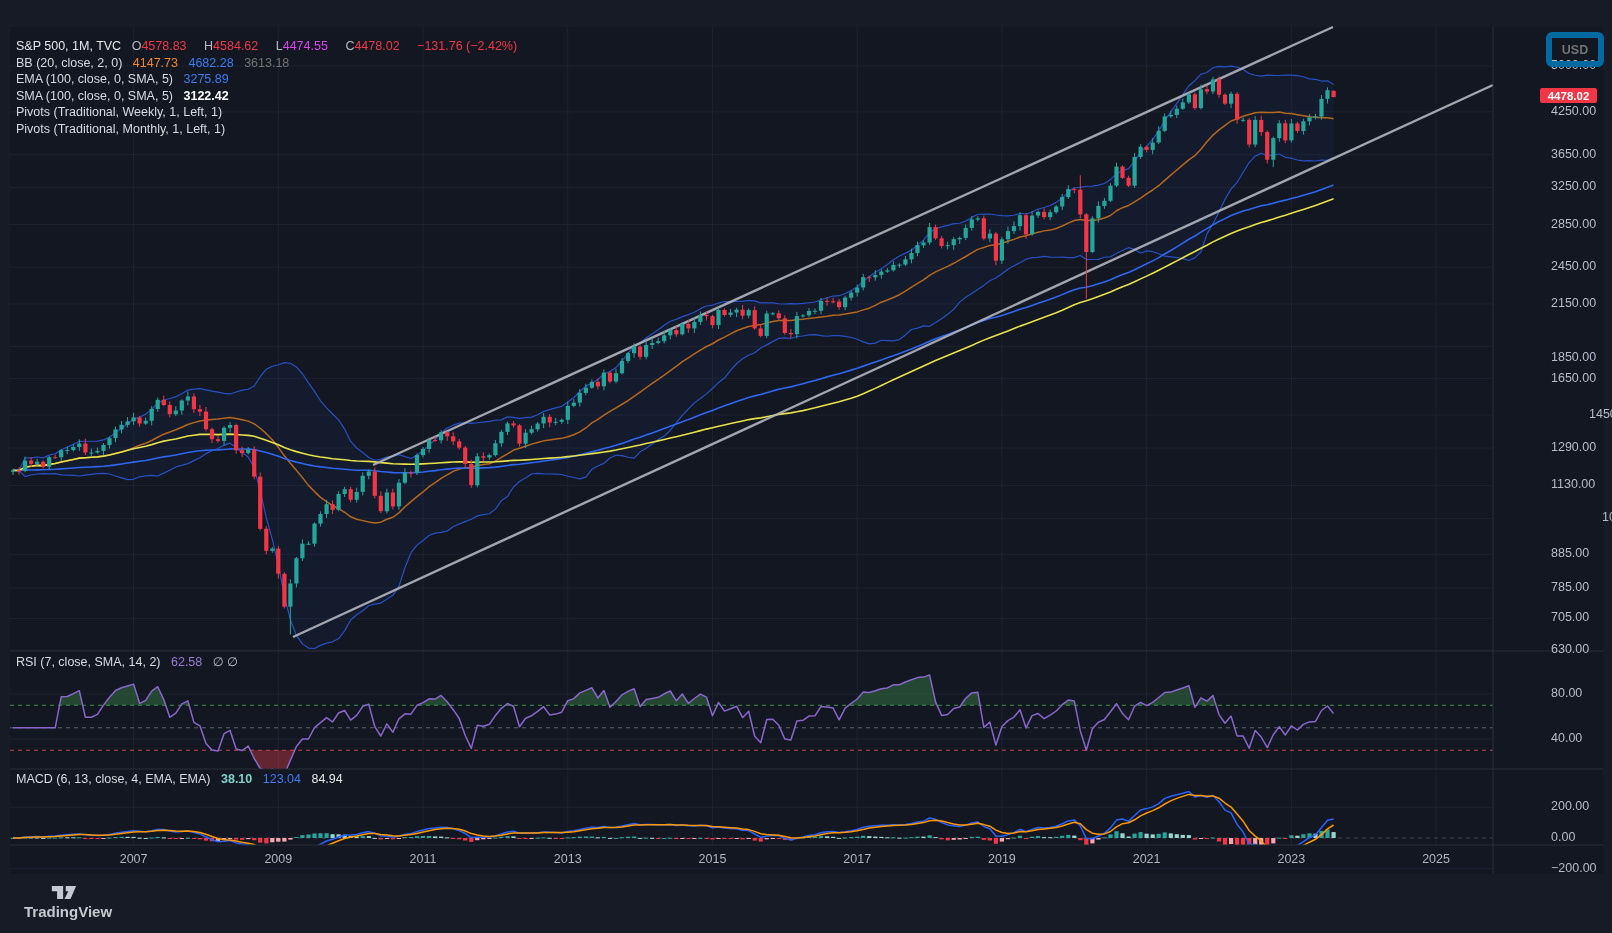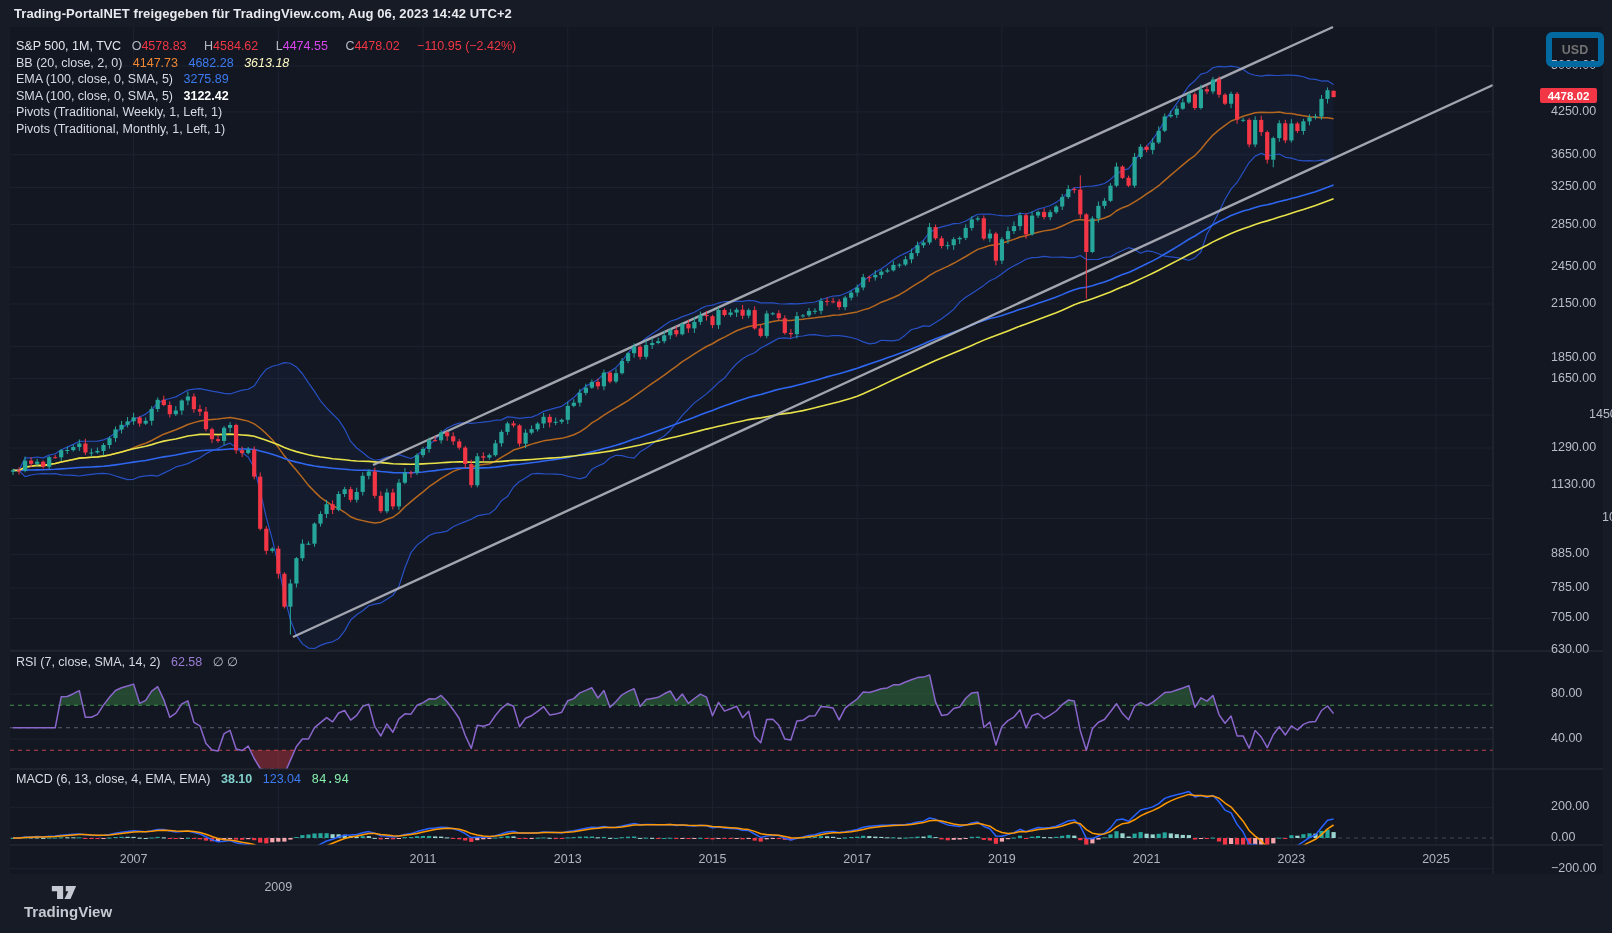--- a/index.html
+++ b/index.html
@@ -19,21 +19,20 @@
   #ptag{position:absolute;left:1540px;top:88px;width:57px;height:15px;border-radius:2px;display:flex;align-items:center;justify-content:center;
         font-size:11.5px;font-weight:bold;color:#fff;z-index:6;}
   #footer{position:absolute;left:16px;top:881px;display:flex;align-items:center;color:#b2b5be;flex-direction:column;}
   #footer .brand{font-size:15px;font-weight:600;margin-left:8px;color:#c6c9d1;}
   .yr{position:absolute;top:852px;transform:translateX(-50%);font-size:12.5px;color:#b0b4c0;}
 </style>
 </head>
 <body>
 
 <div id="app">
-  <div id="hdr">Trading-PortalNET freigegeben für TradingView.com, Aug 06, 2023 14:42 UTC+2</div>
   <div id="frame"></div>
   <svg id="chart" width="1612" height="933">
       <defs>
         <clipPath id="cpM">
           <rect x="10" y="27" width="1483" height="624"></rect>
         </clipPath>
 <clipPath id="cpR">
           <rect x="10" y="651" width="1483" height="118"></rect>
         </clipPath>
 <clipPath id="cpD">
@@ -776,27 +775,27 @@
       <line x1="10" y1="845" x2="1603" y2="845" stroke="#2a2e39" stroke-width="1"></line>
       <line x1="1493" y1="27" x2="1493" y2="874" stroke="#2a2e39" stroke-width="1"></line>
     </svg>
 
   <div class="lgd" style="top:39px">
     <span class="sym">S&amp;P 500, 1M, TVC</span>
     <span><span class="k">O</span><span style="color: rgb(242, 54, 69);">4578.83</span></span>
     <span><span class="k">H</span><span style="color: rgb(242, 54, 69);">4584.62</span></span>
     <span><span class="k">L</span><span style="color: #d946ef;">4474.55</span></span>
     <span><span class="k">C</span><span style="color: rgb(242, 54, 69);">4478.02</span></span>
-    <span style="color: rgb(242, 54, 69);">−110.95 (−2.42%)</span>
+    <span style="color: rgb(242, 54, 69);">−131.76 (−2.42%)</span>
   </div>
   <div class="lgd" style="top:55.5px">
     <span class="t">BB (20, close, 2, 0)</span>
     <span style="color: rgb(239, 134, 50);">4147.73</span>
     <span style="color: rgb(60, 123, 242);">4682.28</span>
-    <span style="color: #fef9c3; font-style: italic;">3613.18</span>
+    <span style="color: #737373;">3613.18</span>
   </div>
   <div class="lgd" style="top:72px">
     <span class="t">EMA (100, close, 0, SMA, 5)</span>
     <span style="color: rgb(60, 123, 242);">3275.89</span>
   </div>
   <div class="lgd" style="top:88.5px">
     <span class="t">SMA (100, close, 0, SMA, 5)</span>
     <span style="font-weight: bold; color: #ffffff;">3122.42</span>
   </div>
   <div class="lgd" style="top:105px">
@@ -807,21 +806,21 @@
   </div>
   <div class="lgd" style="top:654px">
     <span class="t">RSI (7, close, SMA, 14, 2)</span>
     <span style="color: rgb(155, 125, 212);">62.58</span>
     <span class="k">∅ ∅</span>
   </div>
   <div class="lgd" style="top:772px">
     <span class="t">MACD (6, 13, close, 4, EMA, EMA)</span>
     <span style="font-weight: bold; color: rgb(127, 208, 202);">38.10</span>
     <span style="color: rgb(60, 123, 242);">123.04</span>
-    <span style="color: #86efac; font-family: Liberation Mono, monospace;">84.94</span>
+    <span style="color: #e5e5e5;">84.94</span>
   </div>
 
   <div id="usd-btn">USD</div>
   <div id="ptag" style="background: rgb(242, 54, 69);">4478.02</div>
   <div id="price-axis">
       <span class="axis-label" style="left: 1551px; top: 58px;">5000.00</span>
       <span class="axis-label" style="left: 1551px; top: 103.83px;">4250.00</span>
       <span class="axis-label" style="left: 1551px; top: 146.748px;">3650.00</span>
       <span class="axis-label" style="left: 1551px; top: 179.481px;">3250.00</span>
       <span class="axis-label" style="left: 1551px; top: 216.518px;">2850.00</span>
@@ -838,21 +837,21 @@
       <span class="axis-label" style="left: 1551px; top: 610.437px;">705.00</span>
       <span class="axis-label" style="left: 1551px; top: 642.155px;">630.00</span>
       <span class="axis-label" style="left: 1551px; top: 686px;">80.00</span>
       <span class="axis-label" style="left: 1551px; top: 731px;">40.00</span>
       <span class="axis-label" style="left: 1551px; top: 799.3px;">200.00</span>
       <span class="axis-label" style="left: 1551px; top: 830px;">0.00</span>
       <span class="axis-label" style="left: 1551px; top: 860.7px;">−200.00</span>
     </div>
   <div id="time-axis">
       <span class="yr" style="left: 133.6px;">2007</span>
-      <span class="yr" style="left: 278.32px; margin-top: 28px;">2009</span>
+      <span class="yr" style="left: 278.32px;">2009</span>
       <span class="yr" style="left: 423.04px;">2011</span>
       <span class="yr" style="left: 567.76px;">2013</span>
       <span class="yr" style="left: 712.48px;">2015</span>
       <span class="yr" style="left: 857.2px;">2017</span>
       <span class="yr" style="left: 1001.92px;">2019</span>
       <span class="yr" style="left: 1146.64px;">2021</span>
       <span class="yr" style="left: 1291.36px;">2023</span>
       <span class="yr" style="left: 1436.08px;">2025</span>
     </div>
 

